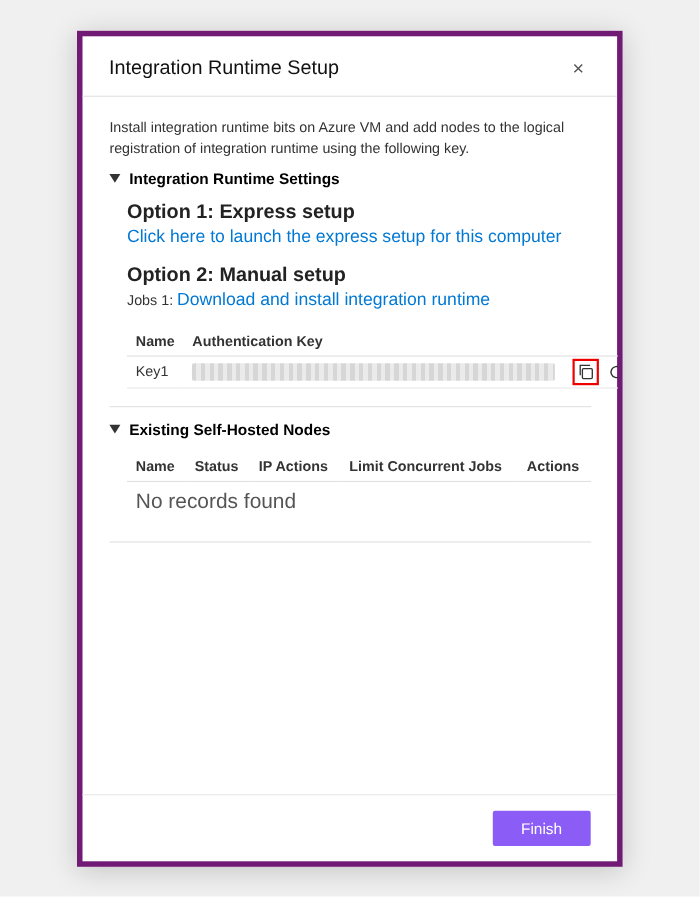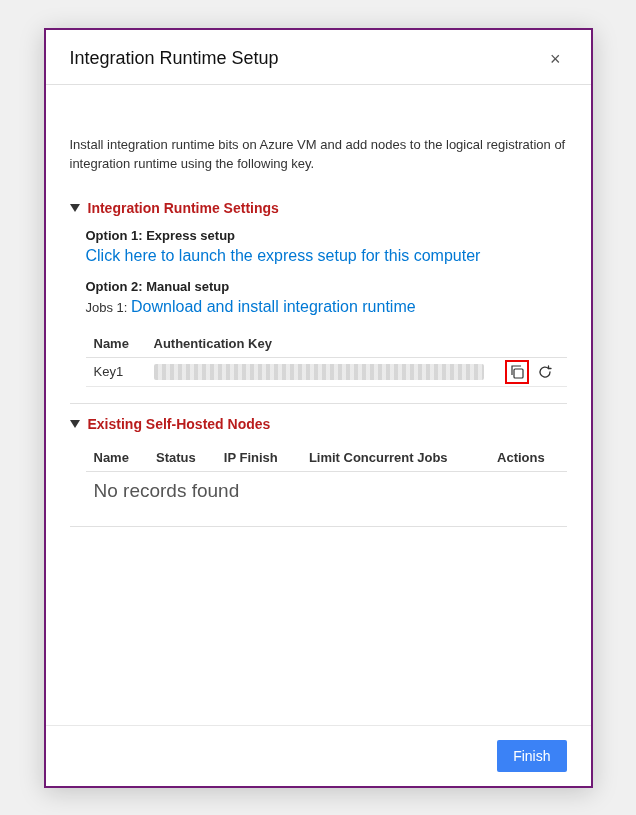--- a/index.html
+++ b/index.html
@@ -8,27 +8,26 @@
       display: flex;
       align-items: center;
       justify-content: center;
       min-height: 100vh;
       font-family: 'Segoe UI', Arial, sans-serif;
       font-size: 13px;
       color: #333;
     }
     .modal-overlay {
       background: #fff;
-      border: 2px solid #701a75;
+      border: 5px solid #701a75;
       box-shadow: 0 4px 24px rgba(0,0,0,0.18);
-      width: 549px;
+      width: 496px;
       min-height: 760px;
       display: flex;
       flex-direction: column;
-      gap: 32px;
     }
     .modal-header {
       display: flex;
       align-items: center;
       justify-content: space-between;
       padding: 18px 24px 14px 24px;
       border-bottom: 1px solid #e0e0e0;
     }
     .modal-title {
       font-size: 18px;
@@ -45,40 +44,40 @@
       line-height: 1;
     }
     .modal-body {
       padding: 18px 24px;
       flex: 1;
       overflow-y: auto;
     }
     .intro-text {
       color: #333;
       font-size: 13px;
-      margin-bottom: 26px;
+      margin-bottom: 9px;
       line-height: 1.5;
     }
     .section-header {
       display: flex;
       align-items: center;
       margin-bottom: 12px;
       cursor: pointer;
     }
     .section-title {
       font-size: 14px;
       font-weight: 700;
-      color: #b91c1c;
+      color: #000000;
     }
     .section-content {
       padding-left: 16px;
       margin-bottom: 16px;
     }
     .option-label {
-      font-size: 13px;
+      font-size: 18px;
       font-weight: 600;
       margin-bottom: 4px;
       color: #222;
     }
     .link-blue {
       color: #0078d4;
       text-decoration: none;
       font-size: 16px;
       cursor: pointer;
     }
@@ -178,24 +177,24 @@
       border-top: 1px solid #e0e0e0;
       margin: 8px 0 12px 0;
     }
     .modal-footer {
       padding: 14px 24px;
       display: flex;
       justify-content: flex-end;
       border-top: 1px solid #e8e8e8;
     }
     .finish-btn {
-      background: #3b82f6;
+      background: #8b5cf6;
       color: #fff;
       border: none;
-      padding: 8px 16px;
+      padding: 8px 26px;
       font-size: 14px;
       font-weight: 500;
       cursor: pointer;
       border-radius: 2px;
     }
     .collapsed-triangle {
       display: inline-block;
       width: 0; height: 0;
       border-top: 5px solid transparent;
       border-bottom: 5px solid transparent;
@@ -287,21 +286,21 @@
     <div class="section-header">
       <span class="expanded-triangle"></span>
       <span class="section-title">Existing Self-Hosted Nodes</span>
     </div>
     <div class="section-content">
       <table class="nodes-table">
         <thead>
           <tr>
             <th>Name</th>
             <th>Status</th>
-            <th>IP Finish</th>
+            <th>IP Actions</th>
             <th>Limit Concurrent Jobs</th>
             <th>Actions</th>
           </tr>
         </thead>
         <tbody>
           <tr>
             <td colspan="5" class="no-records">No records found</td>
           </tr>
         </tbody>
       </table>

